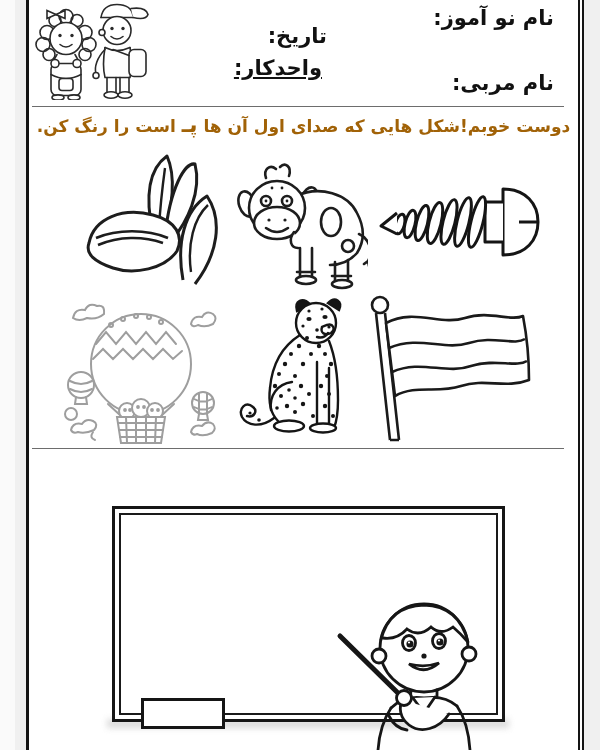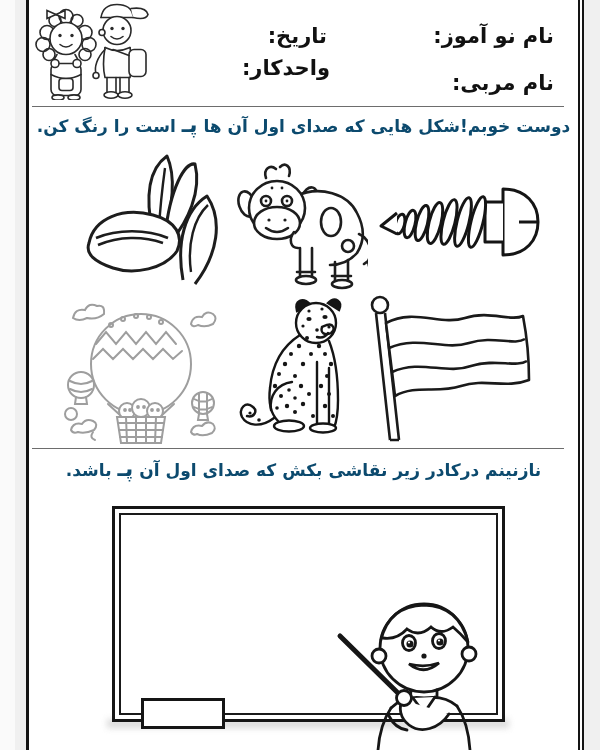--- a/index.html
+++ b/index.html
@@ -17,21 +17,21 @@
     border-left:3px solid #141414;border-right:6px double #141414;
     overflow:hidden;
   }
   .hdr-label{
     position:absolute;direction:rtl;white-space:nowrap;
     font-weight:bold;font-size:21px;line-height:20px;color:#111;
   }
   .divider{position:absolute;left:3px;width:532px;height:1px;background:#6d6d6d;}
   .instruction{
     position:absolute;left:0;width:100%;text-align:center;direction:rtl;
-    font-weight:bold;font-size:17px;line-height:26px;color:#0c4a6e;
+    font-weight:bold;font-size:17px;line-height:26px;color:#a16207;
   }
   .hl-letter{font-size:22px;font-weight:bold;}
   .art{position:absolute;}
   .art svg{display:block;width:100%;height:100%;}
   .board{
     position:absolute;left:83px;top:506px;width:387px;height:210px;
     border:3px solid #161616;background:#fff;z-index:2;
   }
   .board-inner{position:absolute;left:4px;top:4px;right:4px;bottom:4px;border:2px solid #1a1a1a;}
   .eraser{
@@ -91,24 +91,24 @@
         <rect x="96" y="48" width="17" height="27" rx="5" fill="#fff"></rect>
         <path d="M96,54 L80,48"></path>
         <path d="M72,48 C64,56 61,66 63,72"></path>
         <circle cx="63" cy="74" r="3" fill="#fff"></circle>
         <path d="M74,76 L74,91 M83,76 L83,91 M87,76 L87,91 M96,76 L96,91"></path>
         <ellipse cx="78" cy="93.5" rx="7" ry="3.2" fill="#fff"></ellipse>
         <ellipse cx="92" cy="93.5" rx="7" ry="3.2" fill="#fff"></ellipse>
       </svg>
     </div>
 
-    <div class="hdr-label" style="right:24px;top:26px;margin-left:48px;">نام نو آموز:</div>
+    <div class="hdr-label" style="right:24px;top:8px;margin-left:48px;">نام نو آموز:</div>
     <div class="hdr-label" style="right:24px;top:73px;">نام مربی:</div>
     <div class="hdr-label" style="right:251px;top:26px;">تاریخ:</div>
-    <div class="hdr-label" style="right:248px;top:58px;">واحدکار:</div>
+    <div class="hdr-label" style="right:256px;top:58px;text-decoration:underline;">واحدکار:</div>
 
     <div class="divider" style="top:106px;"></div>
 
     <div class="instruction" style="top:112px;">
       <span>دوست خوبم!شکل هایی که صدای اول آن ها </span><span class="hl-letter">پـ</span><span> است را رنگ کن.</span>
     </div>
 
     <div class="art" style="left:46px;top:146px;width:162px;height:146px;">
       <svg viewBox="0 0 162 146" fill="none" stroke="#1d1d1d" stroke-width="3" stroke-linejoin="round">
         <path d="M78,88 C68,42 78,20 92,10 C101,30 98,62 88,88" fill="#fff"></path>
@@ -264,23 +264,20 @@
         <circle cx="21" cy="13" r="8" fill="#fff"></circle>
         <path d="M17,21 L31,148 M26,21 L40,148 M31,148 L40,148"></path>
         <path d="M27,31 C56,16 81,34 106,26 C130,18 152,30 164,24 C168,45 170,66 170,88 C147,97 126,86 102,94 C78,102 57,92 36,104 C33,80 30,55 27,31 Z" fill="#fff"></path>
         <path d="M30,56 C60,43 85,59 110,51 C134,43 155,54 166,47"></path>
         <path d="M33,80 C62,67 87,83 112,74 C136,66 157,76 168,69"></path>
       </svg>
     </div>
 
     <div class="divider" style="top:448px;"></div>
 
-    <div class="instruction" style="top:456px;">
-      <span>نازنینم درکادر زیر نقاشی بکش که صدای اول آن </span><span class="hl-letter">پـ</span><span> باشد.</span>
-    </div>
 
     <div class="board-shadow"></div>
 
     <div class="board">
       <div class="board-inner"></div>
       <div class="eraser"></div>
     </div>
 
     <div class="boy">
       <svg viewBox="0 0 160 154" fill="none" stroke="#161616" stroke-width="2.8" stroke-linecap="round">

